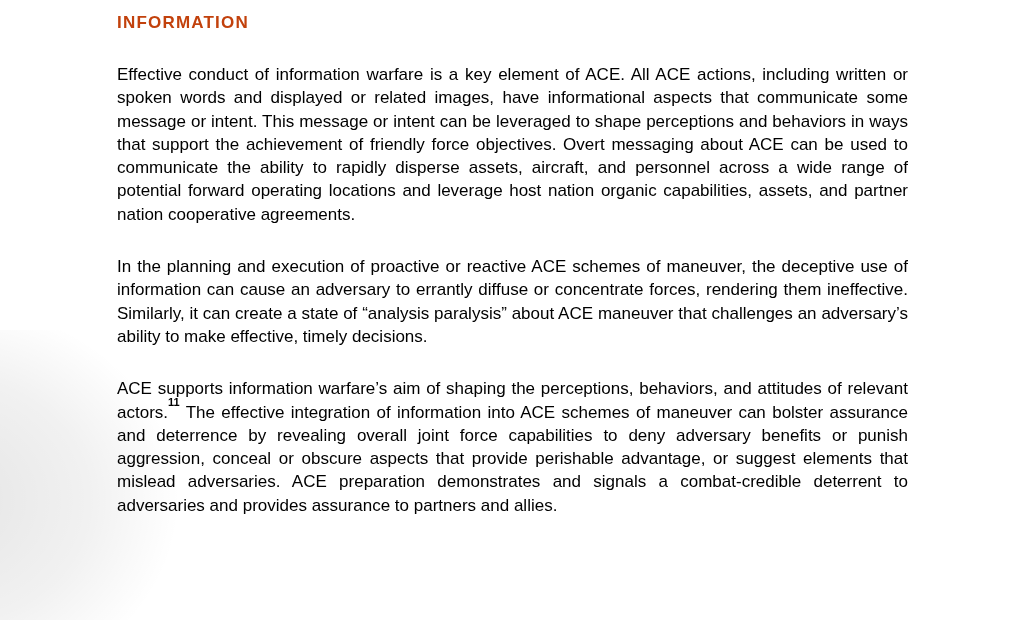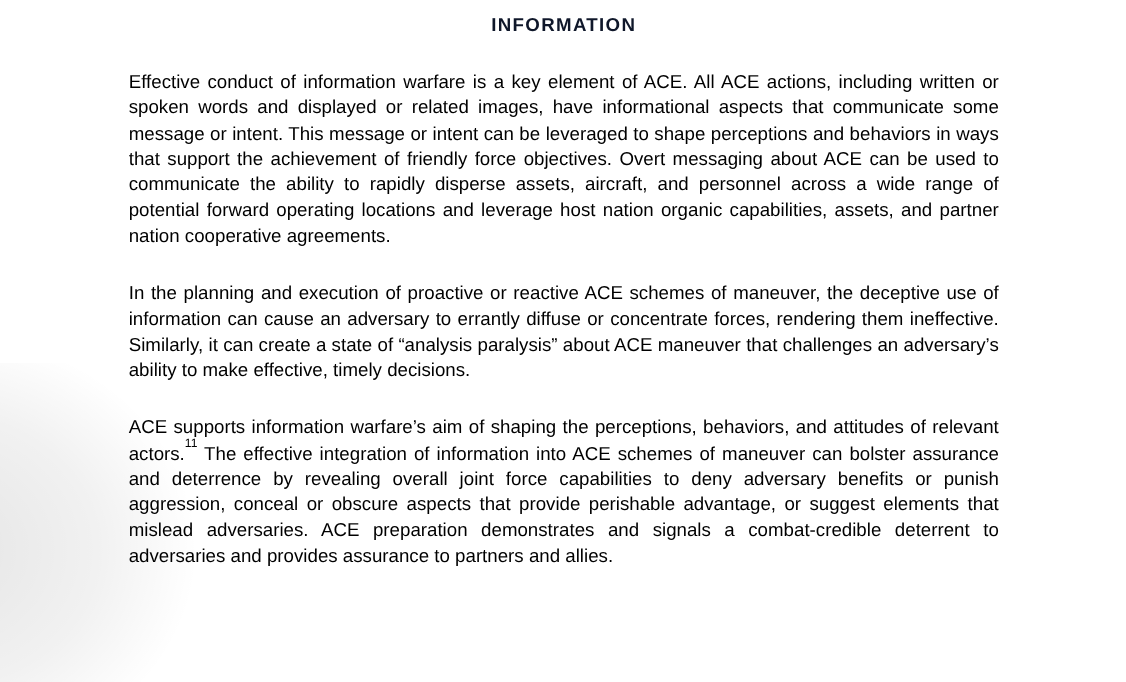--- a/index.html
+++ b/index.html
@@ -38,32 +38,32 @@
     width: 791px;
     color: #000000;
     font-size: 17px;
     line-height: 23.3px;
   }
   .section-heading {
     font-size: 17px;
     font-weight: bold;
     line-height: 23px;
     letter-spacing: 1.2px;
-    color: #0f172a;
-    text-align: center;
+    color: #c2410c;
   }
   .content p {
     margin-top: 29px;
     text-align: justify;
   }
   sup.footnote-ref {
     font-size: 11px;
     line-height: 0;
     position: relative;
     top: -5px;
+    font-weight: bold;
   }
 </style>
 </head>
 <body>
 
 <div class="page">
   <div class="page-shading"></div>
   <div class="content">
     <h1 class="section-heading">INFORMATION</h1>
     <p>Effective conduct of information warfare is a key element of ACE. All ACE actions, including written or spoken words and displayed or related images, have informational aspects that communicate some message or intent. This message or intent can be leveraged to shape perceptions and behaviors in ways that support the achievement of friendly force objectives. Overt messaging about ACE can be used to communicate the ability to rapidly disperse assets, aircraft, and personnel across a wide range of potential forward operating locations and leverage host nation organic capabilities, assets, and partner nation cooperative agreements.</p>

